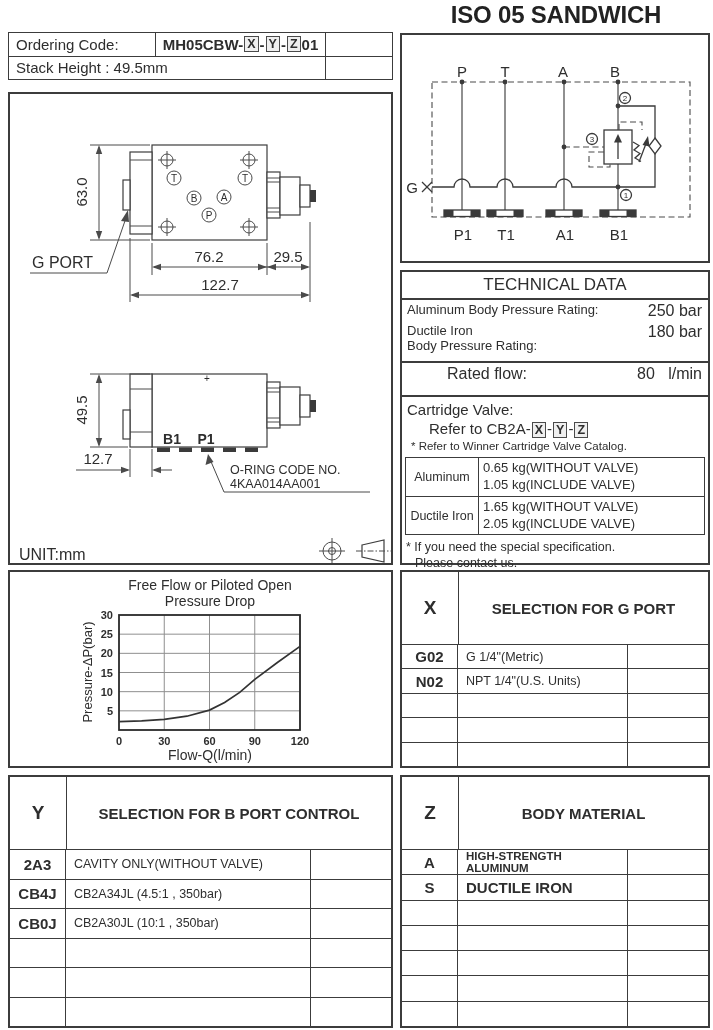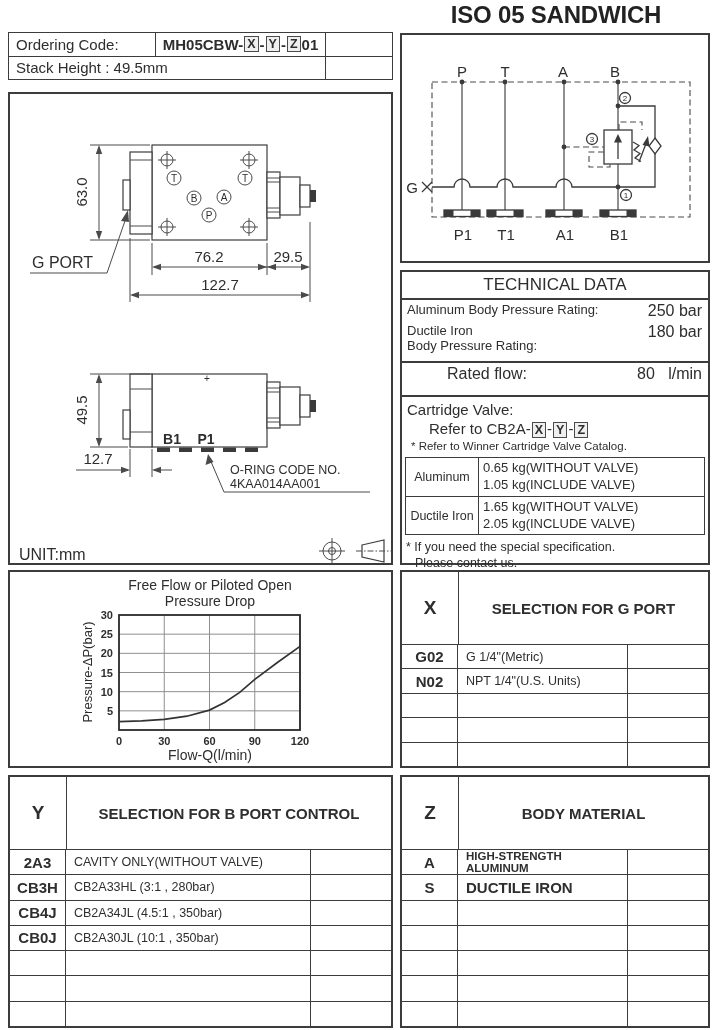--- a/index.html
+++ b/index.html
@@ -458,25 +458,20 @@
     <div class="sel-code-h">Y</div>
     <div class="sel-title">SELECTION FOR B PORT CONTROL</div>
   </div>
   <div class="rows" id="y-rows">
       <div class="trow">
         <div class="tc code">2A3</div>
         <div class="tc desc">CAVITY ONLY(WITHOUT VALVE)</div>
         <div class="tc extra"></div>
       </div>
       <div class="trow">
-        <div class="tc code">CB3H</div>
-        <div class="tc desc">CB2A33HL (3:1 , 280bar)</div>
-        <div class="tc extra"></div>
-      </div>
-      <div class="trow">
         <div class="tc code">CB4J</div>
         <div class="tc desc">CB2A34JL (4.5:1 , 350bar)</div>
         <div class="tc extra"></div>
       </div>
       <div class="trow">
         <div class="tc code">CB0J</div>
         <div class="tc desc">CB2A30JL (10:1 , 350bar)</div>
         <div class="tc extra"></div>
       </div>
       <div class="trow">

